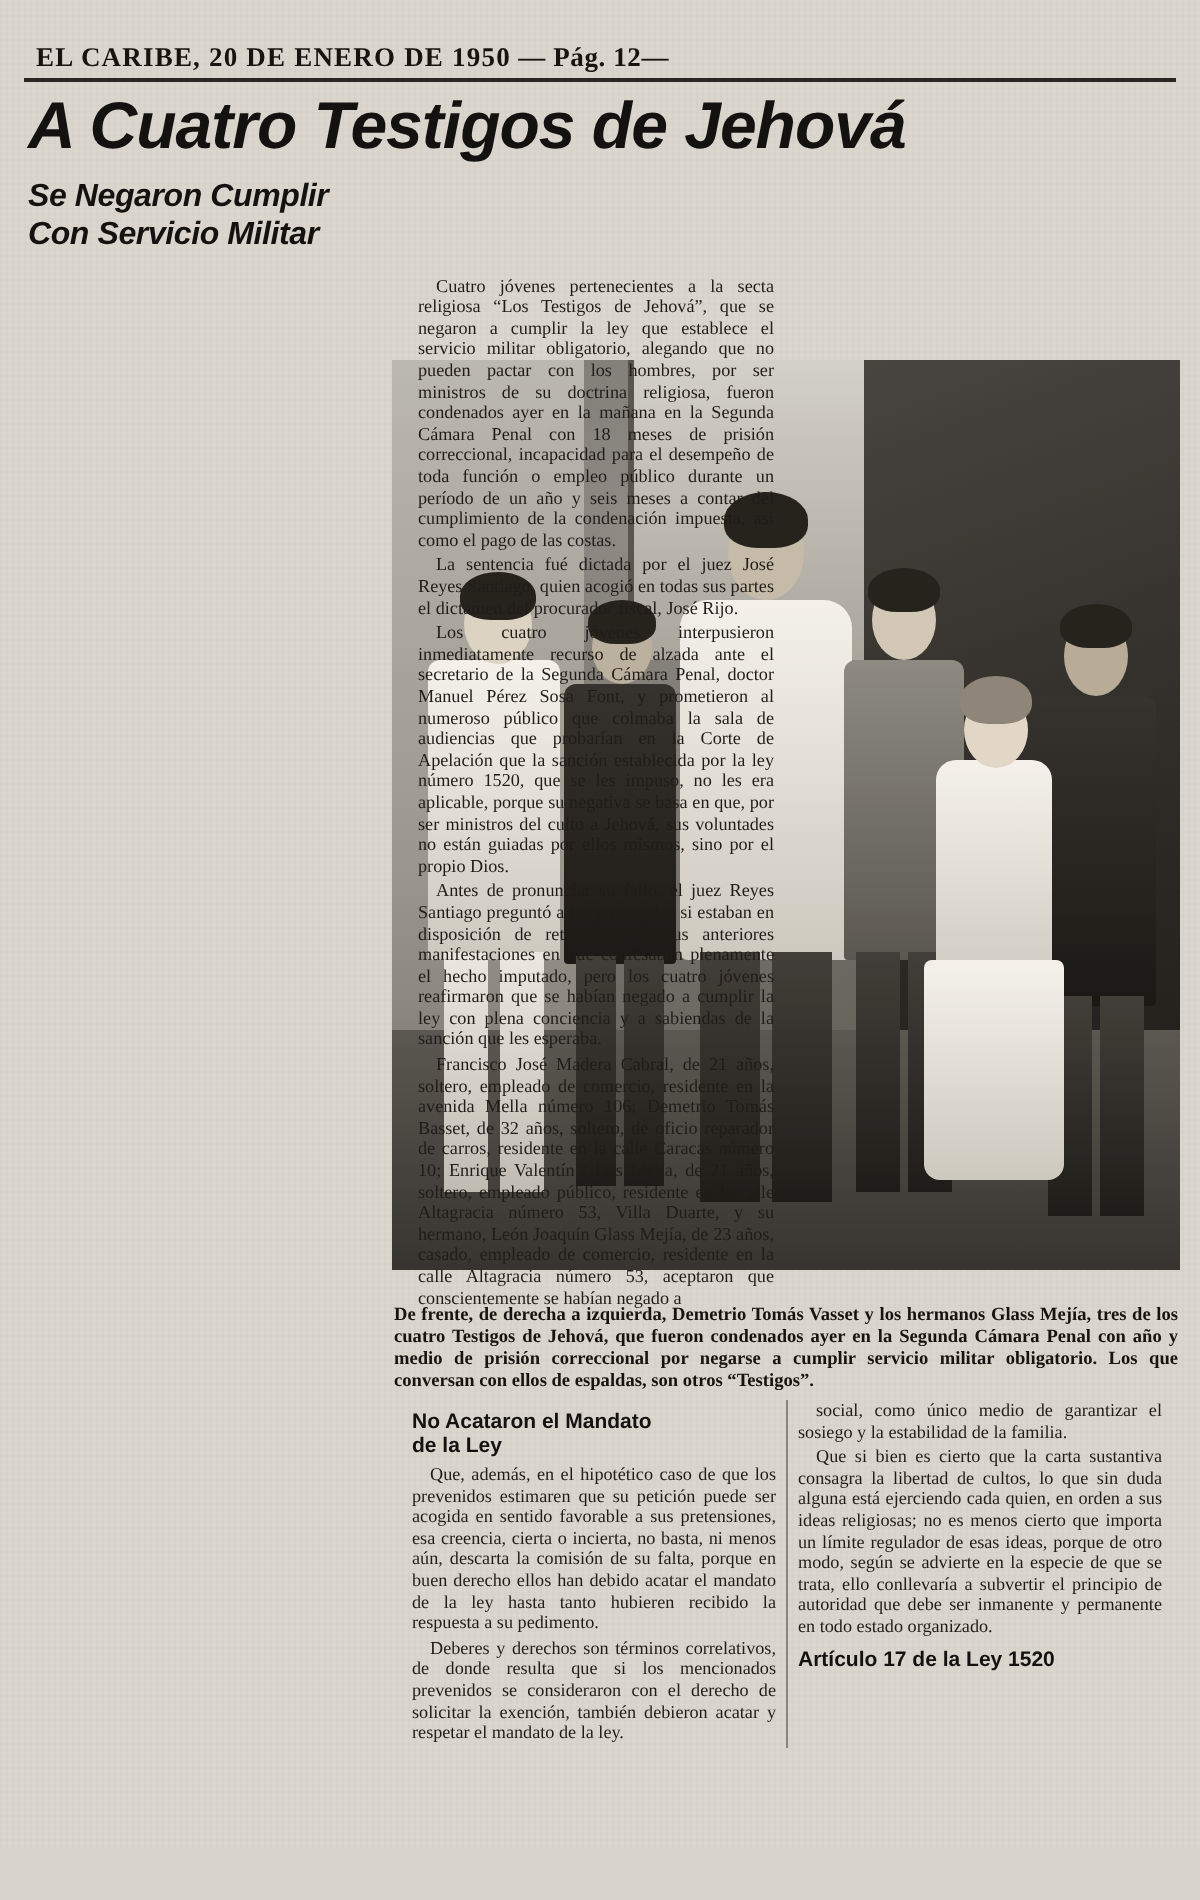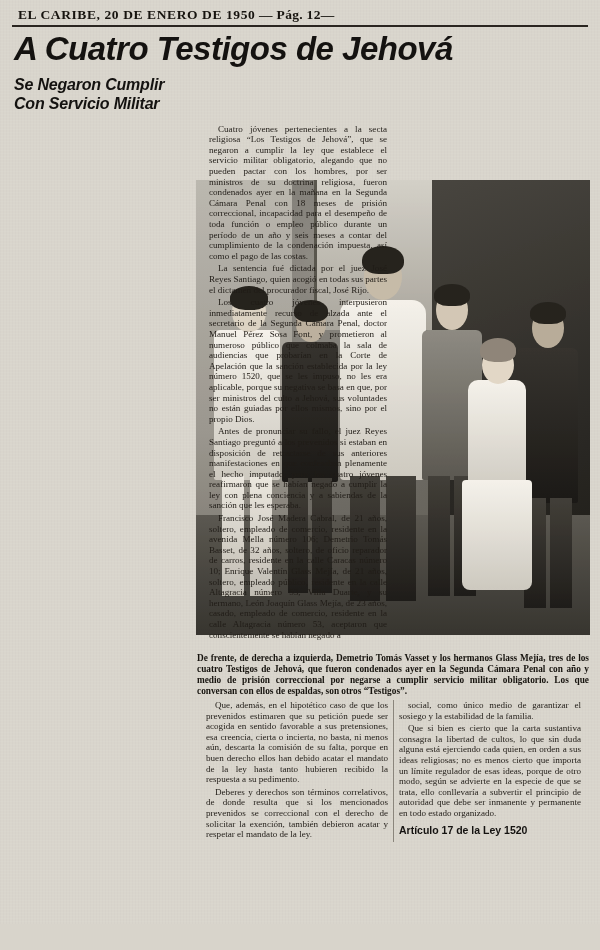--- a/index.html
+++ b/index.html
@@ -16,21 +16,21 @@
   .page {
     position: relative;
     width: 600px;
     height: 924px;
     background: #d9d5cc;
     background-image:
       linear-gradient(rgba(255,255,255,0.04) 1px, transparent 1px),
       linear-gradient(90deg, rgba(0,0,0,0.012) 1px, transparent 1px);
     background-size: 3px 3px, 3px 3px;
     box-sizing: border-box;
-    padding: 1px 10px;
+    padding: 15px 10px;
     color: #1a1713;
   }
   
   .masthead {
     font-family: "Liberation Serif", serif;
     font-size: 13.5px;
     letter-spacing: 0.3px;
     padding-top: 6px;
     padding-left: 8px;
     white-space: nowrap;
@@ -234,22 +234,26 @@
       <p class="first">Cuatro jóvenes pertenecientes a la secta religiosa “Los Testigos de Jehová”, que se negaron a cumplir la ley que establece el servicio militar obligatorio, alegando que no pueden pactar con los hombres, por ser ministros de su doctrina religiosa, fueron condenados ayer en la mañana en la Segunda Cámara Penal con 18 meses de prisión correccional, incapacidad para el desempeño de toda función o empleo público durante un período de un año y seis meses a contar del cumplimiento de la condenación impuesta, así como el pago de las costas.</p>
       <p>La sentencia fué dictada por el juez José Reyes Santiago, quien acogió en todas sus partes el dictamen del procurador fiscal, José Rijo.</p>
       <p>Los cuatro jóvenes interpusieron inmediatamente recurso de alzada ante el secretario de la Segunda Cámara Penal, doctor Manuel Pérez Sosa Font, y prometieron al numeroso público que colmaba la sala de audiencias que probarían en la Corte de Apelación que la sanción establecida por la ley número 1520, que se les impuso, no les era aplicable, porque su negativa se basa en que, por ser ministros del culto a Jehová, sus voluntades no están guiadas por ellos mismos, sino por el propio Dios.</p>
       <p>Antes de pronunciar su fallo, el juez Reyes Santiago preguntó a los prevenidos si estaban en disposición de retractarse de sus anteriores manifestaciones en que confesaban plenamente el hecho imputado, pero los cuatro jóvenes reafirmaron que se habían negado a cumplir la ley con plena conciencia y a sabiendas de la sanción que les esperaba.</p>
       <p>Francisco José Madera Cabral, de 21 años, soltero, empleado de comercio, residente en la avenida Mella número 106; Demetrio Tomás Basset, de 32 años, soltero, de oficio reparador de carros, residente en la calle Caracas número 10; Enrique Valentín Glass Mejía, de 21 años, soltero, empleado público, residente en la calle Altagracia número 53, Villa Duarte, y su hermano, León Joaquín Glass Mejía, de 23 años, casado, empleado de comercio, residente en la calle Altagracia número 53, aceptaron que conscientemente se habían negado a</p>
     </div>
   </div>
 
   <div style="position:absolute; left:206px; top:700px; width:384px; display:flex;">
     <div class="col" id="col2">
+      <div class="subhead-inline">
+        <div>No Acataron el Mandato</div>
+        <div>de la Ley</div>
+      </div>
       <p>Que, además, en el hipotético caso de que los prevenidos estimaren que su petición puede ser acogida en sentido favorable a sus pretensiones, esa creencia, cierta o incierta, no basta, ni menos aún, descarta la comisión de su falta, porque en buen derecho ellos han debido acatar el mandato de la ley hasta tanto hubieren recibido la respuesta a su pedimento.</p>
-      <p>Deberes y derechos son términos correlativos, de donde resulta que si los mencionados prevenidos se correccional con el derecho de solicitar la exención, también debieron acatar y respetar el mandato de la ley.</p>
+      <p>Deberes y derechos son términos correlativos, de donde resulta que si los mencionados prevenidos se consideraron con el derecho de solicitar la exención, también debieron acatar y respetar el mandato de la ley.</p>
     </div>
     <div class="colrule"></div>
     <div class="col" id="col3">
       <p>social, como único medio de garantizar el sosiego y la estabilidad de la familia.</p>
       <p>Que si bien es cierto que la carta sustantiva consagra la libertad de cultos, lo que sin duda alguna está ejerciendo cada quien, en orden a sus ideas religiosas; no es menos cierto que importa un límite regulador de esas ideas, porque de otro modo, según se advierte en la especie de que se trata, ello conllevaría a subvertir el principio de autoridad que debe ser inmanente y permanente en todo estado organizado.</p>
       <div class="subhead-inline">
         <div>Artículo 17 de la Ley 1520</div>
       </div>
     </div>
   </div>

